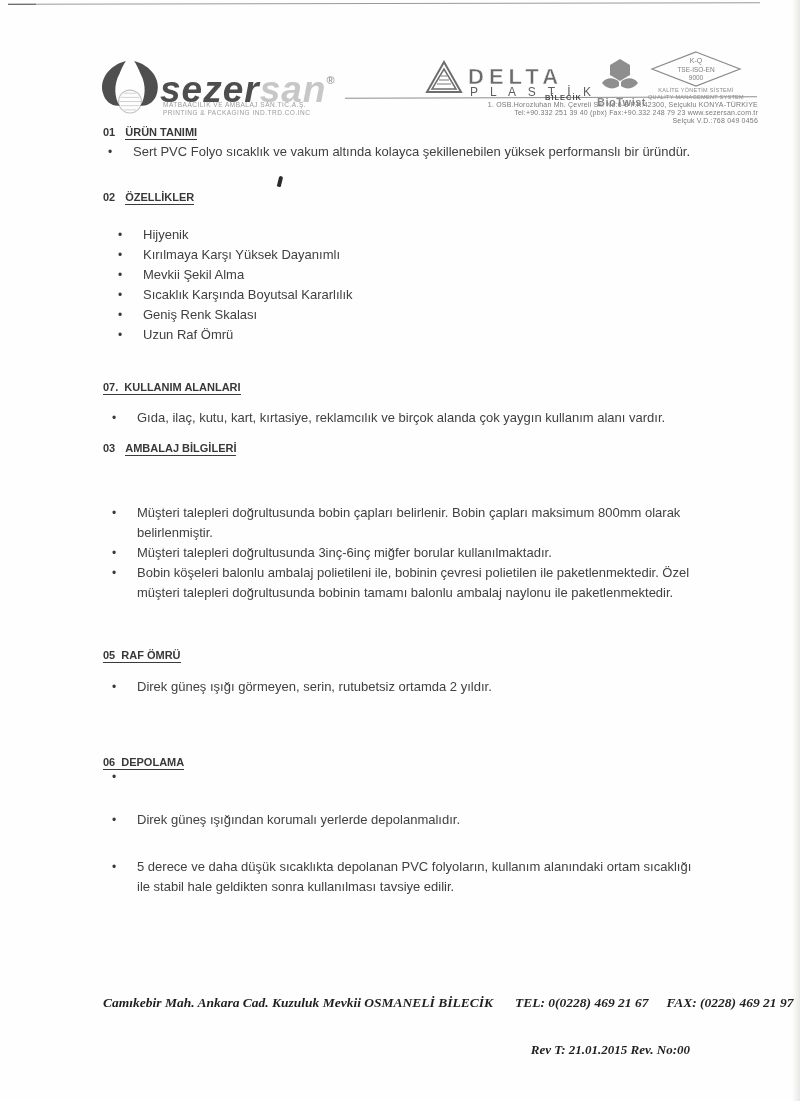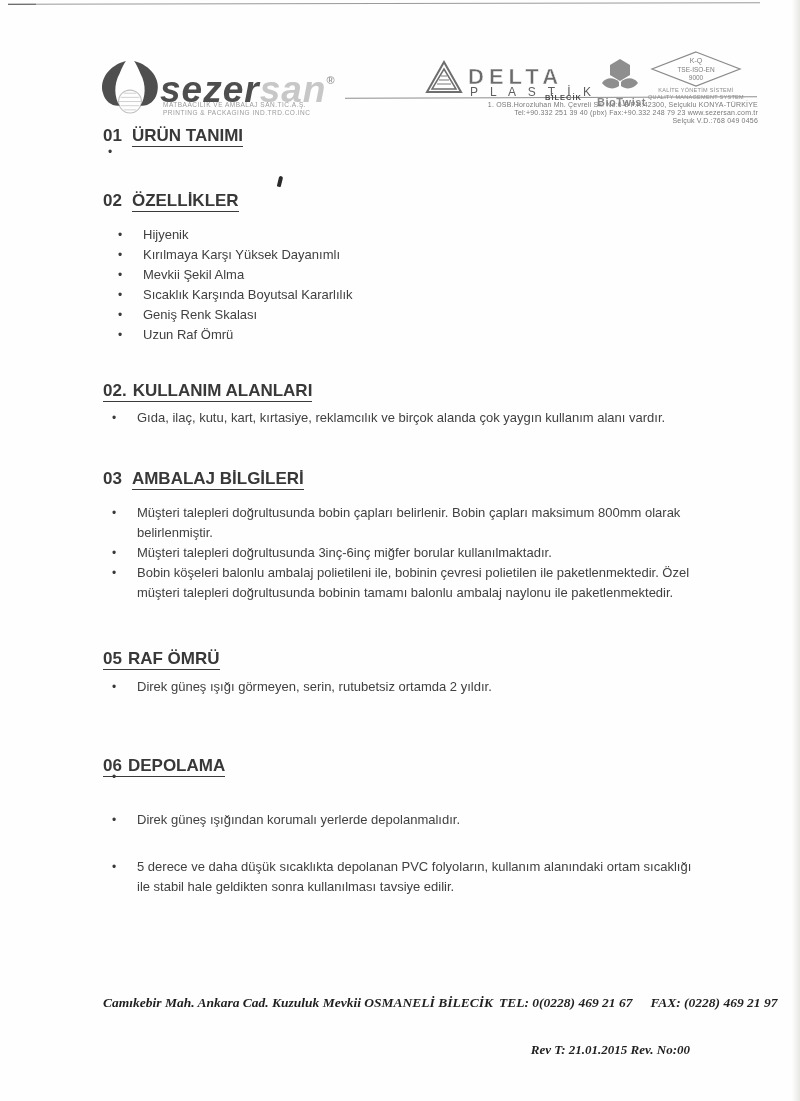--- a/index.html
+++ b/index.html
@@ -41,38 +41,38 @@
   .biotwist-label{position:absolute;left:597px;top:96px;font-size:11px;font-weight:bold;
     color:#8a8a8a;letter-spacing:0.5px;}
   .kq-icon{position:absolute;left:650px;top:51px;}
   .kq-captions{position:absolute;left:638px;top:87px;width:116px;text-align:center;
     font-size:5.5px;color:#8a8a8a;line-height:7px;letter-spacing:0.3px;white-space:nowrap;}
   .addr{position:absolute;left:380px;width:378px;text-align:right;font-size:7px;
     color:#787878;white-space:nowrap;letter-spacing:0.2px;}
   .addr1{top:101px;} .addr2{top:109px;} .addr3{top:117px;}
 
   
-  .heading{position:absolute;left:103px;font-size:17px;font-weight:bold;color:#383838;
+  .heading{position:absolute;left:103px;font-size:11px;font-weight:bold;color:#383838;
     white-space:nowrap;}
   .heading .hnum{margin-right:10px;}
   .heading.partial .htitle{border-bottom:1.5px solid #3a3a3a;padding-bottom:1px;}
   .heading.full .hwrap{border-bottom:1.5px solid #3a3a3a;padding-bottom:1px;}
   .heading.full .hnum{margin-right:6px;}
 
   ul.blist{position:absolute;list-style:none;margin:0;padding:0;font-size:13px;
     line-height:20px;color:#414141;}
   ul.blist li{display:flex;align-items:flex-start;}
   ul.blist .dot{flex:0 0 25px;font-size:12px;color:#3a3a3a;}
   .s02 .dot{flex:0 0 28px;}
 
   
   .footer-line{position:absolute;left:103px;top:995px;width:600px;
     font-family:"Liberation Serif",serif;font-style:italic;font-weight:bold;
     font-size:13.5px;color:#1f1f1f;white-space:nowrap;}
-  .footer-line .f-tel{margin-left:6px;}
+  .footer-line .f-tel{margin-left:22px;}
   .footer-line .f-fax{margin-left:18px;}
   .footer-rev{position:absolute;right:110px;top:1021px;
     font-family:"Liberation Serif",serif;font-style:italic;font-weight:bold;
     font-size:13px;color:#1f1f1f;white-space:nowrap;margin-top:21px;}
 </style>
 </head>
 <body>
 
 <div class="page">
 
@@ -132,20 +132,21 @@
   <div class="addr addr1">1. OSB.Horozluhan Mh. Çevreli Sk. No:6-8 P.K:42300, Selçuklu KONYA-TÜRKİYE</div>
   <div class="addr addr2">Tel:+90.332 251 39 40 (pbx) Fax:+90.332 248 79 23  www.sezersan.com.tr</div>
   <div class="addr addr3">Selçuk V.D.:768 049 0456</div>
 
   <div class="heading partial" style="top:126px">
     <span class="hnum">01</span><span class="htitle">ÜRÜN TANIMI</span>
   </div>
   <ul class="blist" style="top:142px;left:108px;width:650px">
     <li>
         <span class="dot">•</span>
+        <span>Sert PVC Folyo sıcaklık ve vakum altında kolayca şekillenebilen yüksek performanslı bir üründür.</span>
       </li>
   </ul>
 
   <div class="heading partial" style="top:191px">
     <span class="hnum">02</span><span class="htitle">ÖZELLİKLER</span>
   </div>
   <ul class="blist s02" style="top:225px;left:118px;width:420px">
     <li>
         <span class="dot">•</span>
         <span>Hijyenik</span>
@@ -166,30 +167,30 @@
         <span class="dot">•</span>
         <span>Geniş Renk Skalası</span>
       </li>
     <li>
         <span class="dot">•</span>
         <span>Uzun Raf Ömrü</span>
       </li>
   </ul>
 
   <div class="heading full" style="top:381px">
-    <span class="hwrap"><span class="hnum">02.</span><span>KULLANIM ALANLARI</span></span>
+    <span class="hwrap"><span class="hnum">07.</span><span>KULLANIM ALANLARI</span></span>
   </div>
   <ul class="blist" style="top:408px;left:112px;width:660px">
     <li>
         <span class="dot">•</span>
         <span>Gıda, ilaç, kutu, kart, kırtasiye, reklamcılık ve birçok alanda çok yaygın kullanım alanı vardır.</span>
       </li>
   </ul>
 
-  <div class="heading partial" style="top:469px">
+  <div class="heading partial" style="top:442px">
     <span class="hnum">03</span><span class="htitle">AMBALAJ BİLGİLERİ</span>
   </div>
   <ul class="blist" style="top:503px;left:112px;width:592px">
     <li>
         <span class="dot">•</span>
         <span>Müşteri talepleri doğrultusunda bobin çapları belirlenir. Bobin çapları maksimum 800mm olarak belirlenmiştir.</span>
       </li>
     <li>
         <span class="dot">•</span>
         <span>Müşteri talepleri doğrultusunda 3inç-6inç miğfer borular kullanılmaktadır.</span>

